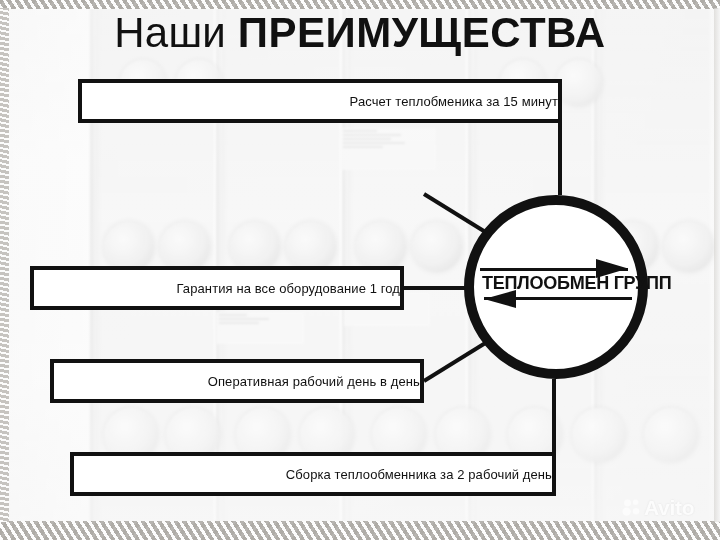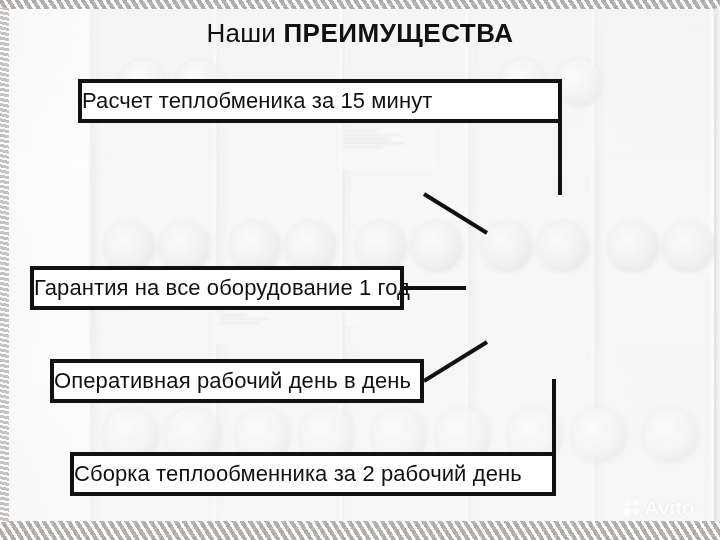--- a/index.html
+++ b/index.html
@@ -105,21 +105,21 @@
     width: 6px; height: 514px;
     background: linear-gradient(90deg, rgba(210,208,204,.6), rgba(245,245,245,.9));
   }
 
   
   .title {
     position: absolute;
     left: 0; top: 11px;
     width: 720px;
     text-align: center;
-    font-size: 26px;
+    font-size: 42px;
     line-height: 44px;
     color: #111111;
     letter-spacing: .2px;
     white-space: nowrap;
   }
   .title .reg { font-weight: 400; }
   .title .bold { font-weight: 700; letter-spacing: .5px; }
 
   
   .connectors {
@@ -129,23 +129,23 @@
   }
 
   
   .box {
     position: absolute;
     box-sizing: border-box;
     background: #ffffff;
     border: 4px solid #111111;
     display: flex;
     align-items: center;
-    justify-content: flex-start;
+    justify-content: flex-end;
     color: #111111;
-    font-size: 22px;
+    font-size: 13px;
     letter-spacing: .1px;
     white-space: nowrap;
   }
   .box-1 { left: 78px;  top: 79px;  width: 484px; height: 44px; }
   .box-2 { left: 50px;  top: 172px; width: 374px; height: 44px; }
   .box-3 { left: 30px;  top: 266px; width: 374px; height: 44px; }
   .box-4 { left: 50px;  top: 359px; width: 374px; height: 44px; }
   .box-5 { left: 70px;  top: 452px; width: 486px; height: 44px; }
 
   
@@ -292,20 +292,33 @@
   <div class="box box-3">
     <span>Гарантия на все оборудование 1 год</span>
   </div>
   <div class="box box-4">
     <span>Оперативная рабочий день в день</span>
   </div>
   <div class="box box-5">
     <span>Сборка теплообменника за 2 рабочий день</span>
   </div>
 
+  <div class="logo-circle">
+    <div class="logo-mark">
+      <svg class="logo-arrows" width="156" height="60" viewBox="0 0 156 60" xmlns="http://www.w3.org/2000/svg">
+
+        <rect x="2" y="11" width="148" height="3" fill="#111111"></rect>
+        <polygon points="118,2 150,11.5 118,21" fill="#111111"></polygon>
+
+        <rect x="6" y="40" width="148" height="3" fill="#111111"></rect>
+        <polygon points="38,33 6,42 38,51" fill="#111111"></polygon>
+      </svg>
+      <div class="logo-text">ТЕПЛООБМЕН ГРУПП</div>
+    </div>
+  </div>
 
   <div class="avito">
     <svg class="avito-dots" width="19" height="19" viewBox="0 0 19 19" xmlns="http://www.w3.org/2000/svg">
       <circle cx="5.5" cy="5" r="3.4" fill="#ffffff" opacity=".9"></circle>
       <circle cx="13.6" cy="4.3" r="2.7" fill="#ffffff" opacity=".9"></circle>
       <circle cx="4.6" cy="13.6" r="4.2" fill="#ffffff" opacity=".9"></circle>
       <circle cx="14" cy="13.2" r="3.2" fill="#ffffff" opacity=".9"></circle>
     </svg>
     <span class="avito-text">Avito</span>
   </div>

